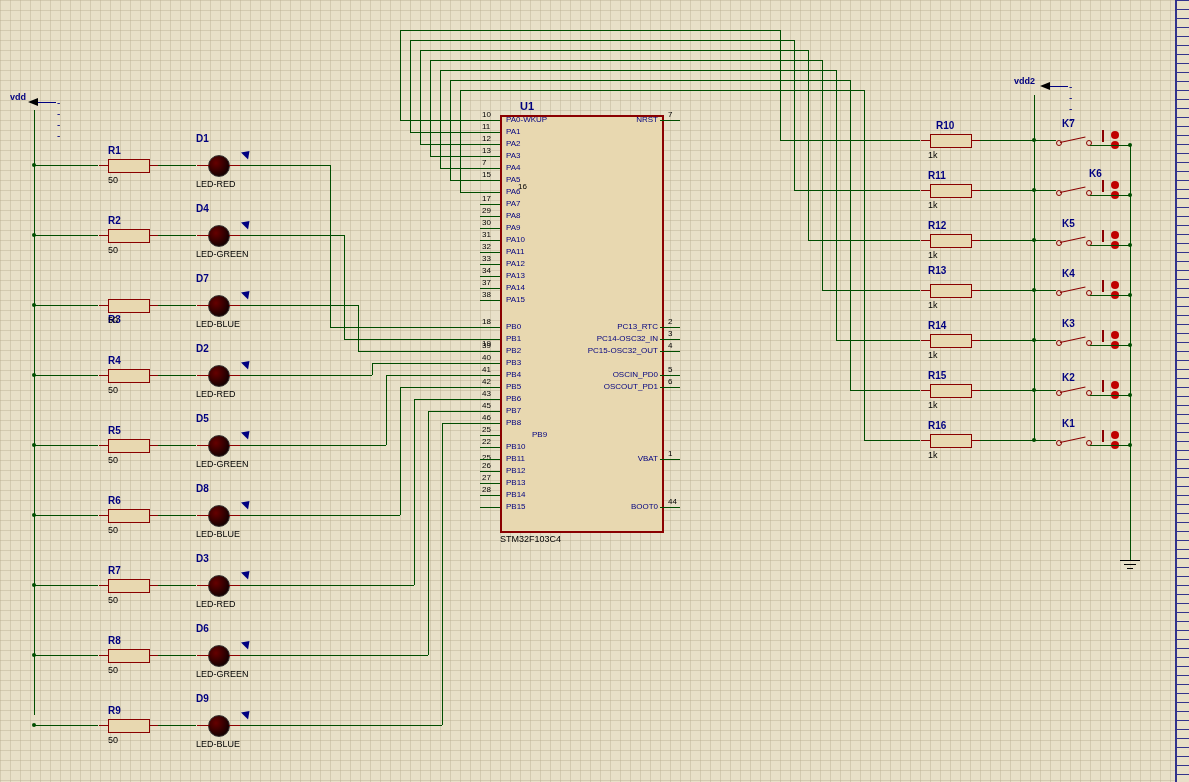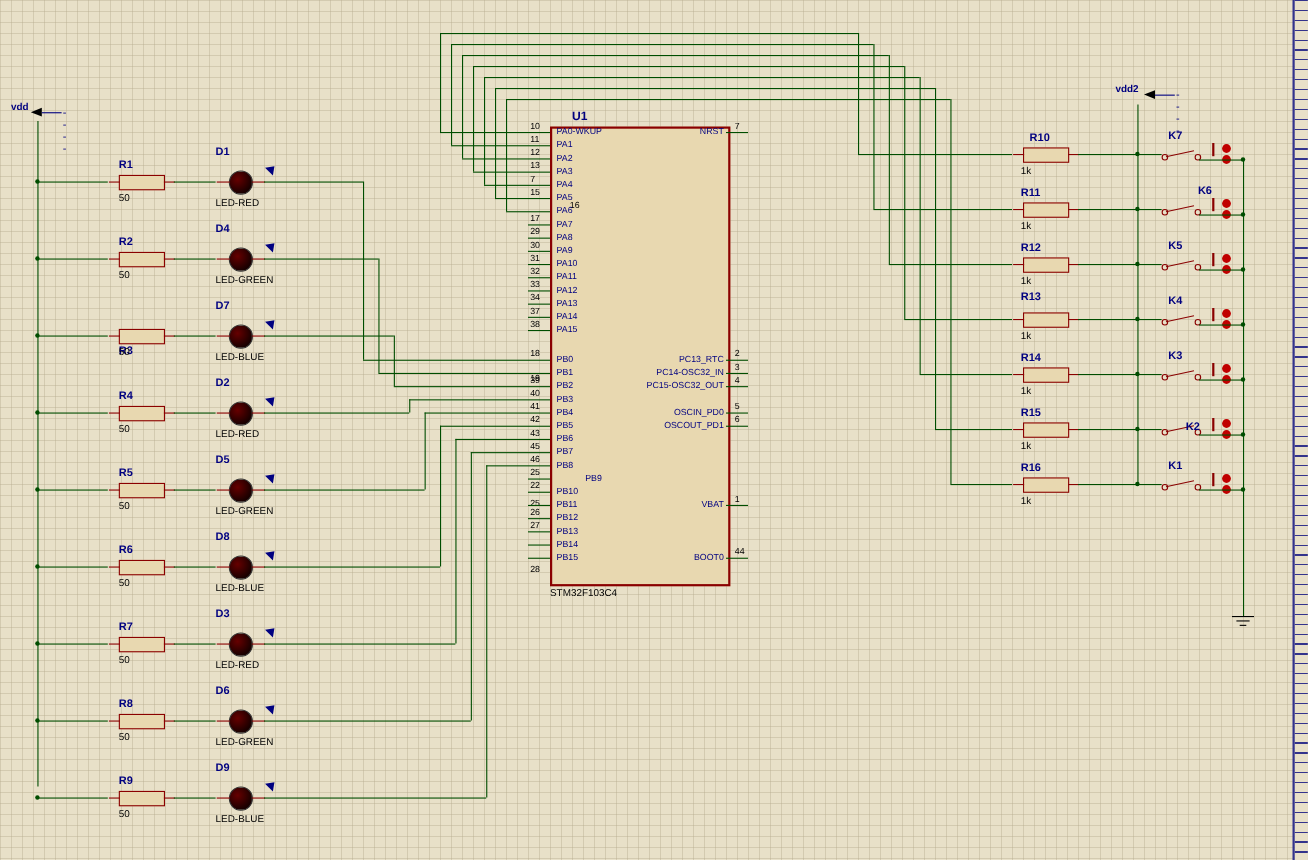--- a/index.html
+++ b/index.html
@@ -365,21 +365,21 @@
       </div>
       <div class="label" style="left: 928px; top: 370px;">R15</div>
       <div class="val-label" style="left: 928px; top: 400px;">1k</div>
       <div class="sw" style="left: 1060px; top: 384px;">
         <div class="sw-line"></div>
         <div class="sw-term" style="left:-4px;top:6px;"></div>
         <div class="sw-term" style="left:26px;top:6px;"></div>
         <div class="sw-thing"></div>
         <div class="sw-dots"><span></span><span></span></div>
       </div>
-      <div class="label" style="left: 1062px; top: 383px; margin-left: 16px;">K2</div>
+      <div class="label" style="left: 1062px; top: 372px;">K2</div>
       <div class="res" style="left: 930px; top: 434px;">
         <div class="res-lead-l"></div>
         <div class="res-lead-r"></div>
       </div>
       <div class="label" style="left: 928px; top: 420px;">R16</div>
       <div class="val-label" style="left: 928px; top: 450px;">1k</div>
       <div class="sw" style="left: 1060px; top: 434px;">
         <div class="sw-line"></div>
         <div class="sw-term" style="left:-4px;top:6px;"></div>
         <div class="sw-term" style="left:26px;top:6px;"></div>
@@ -442,21 +442,21 @@
       <div class="pin-num" style="left: 482px; top: 425px;">25</div>
       <div class="pin-name" style="left: 506px; top: 430px; padding-left: 26px;">PB9</div>
       <div class="pin-num" style="left: 482px; top: 437px;">22</div>
       <div class="pin-name" style="left: 506px; top: 442px;">PB10</div>
       <div class="pin-num" style="left: 482px; top: 453px;">25</div>
       <div class="pin-name" style="left: 506px; top: 454px;">PB11</div>
       <div class="pin-num" style="left: 482px; top: 461px;">26</div>
       <div class="pin-name" style="left: 506px; top: 466px;">PB12</div>
       <div class="pin-num" style="left: 482px; top: 473px;">27</div>
       <div class="pin-name" style="left: 506px; top: 478px;">PB13</div>
-      <div class="pin-num" style="left: 482px; top: 513px;">28</div>
+      <div class="pin-num" style="left: 482px; top: 485px;">28</div>
       <div class="pin-name" style="left: 506px; top: 490px;">PB14</div>
       <div class="pin-num" style="left: 482px; top: 497px;"></div>
       <div class="pin-name" style="left: 506px; top: 502px;">PB15</div>
     </div>
   <div id="ic-right-pins">
       <div class="pin-num" style="left: 668px; top: 110px;">7</div>
       <div class="pin-name" style="right: 531px; top: 115px; text-align: right; width: 90px; left: auto; position: absolute;">NRST</div>
       <div class="pin-num" style="left: 668px; top: 317px;">2</div>
       <div class="pin-name" style="right: 531px; top: 322px; text-align: right; width: 90px; left: auto; position: absolute;">PC13_RTC</div>
       <div class="pin-num" style="left: 668px; top: 329px;">3</div>

